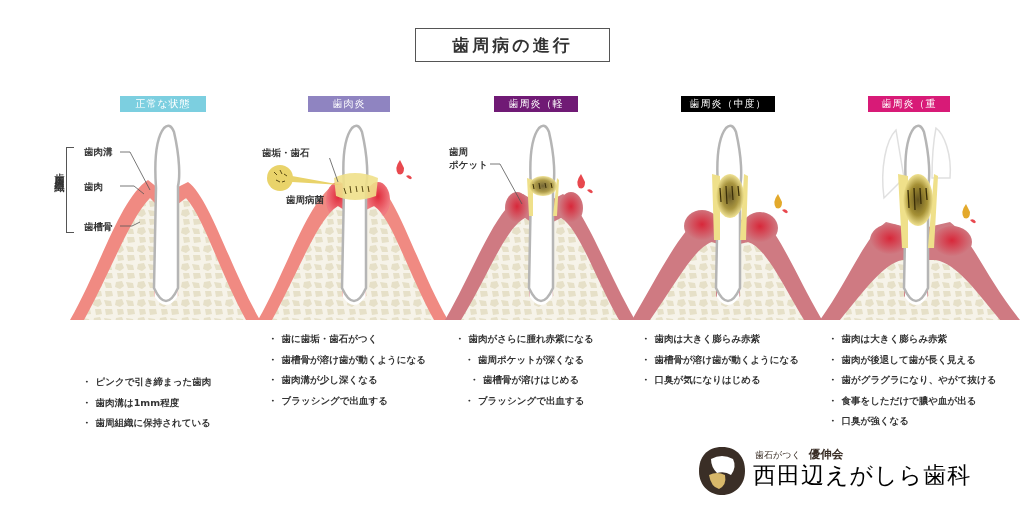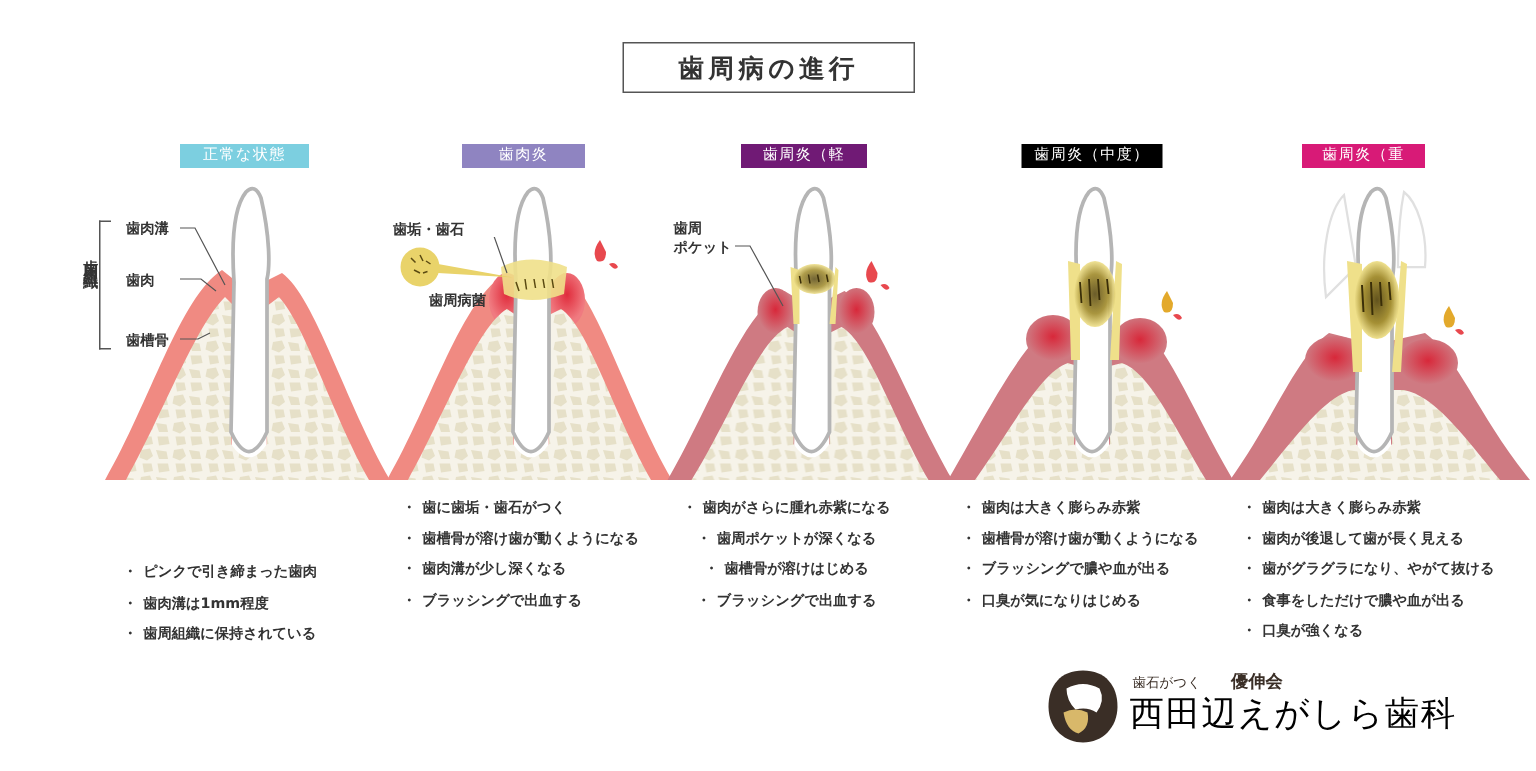--- a/index.html
+++ b/index.html
@@ -30,21 +30,21 @@
   }
   ul.bullets {
     position: absolute; top: 329px; list-style: none; margin: 0; padding: 0;
     font-size: 9.5px; font-weight: bold; color: #333;
   }
   ul.bullets li { height: 20.5px; line-height: 20.5px; white-space: nowrap; }
   ul.bullets li::before { content: "・"; margin-right: 4px; }
   .logo { position: absolute; left: 697px; top: 443px; width: 300px; height: 60px; }
   .logo-mark { position: absolute; left: 0; top: 2px; }
   .logo-sub { position: absolute; left: 58px; top: 4px; font-size: 9px; color: #3a2e26; white-space: nowrap; }
-  .logo-sub b { font-size: 11.5px; margin-left: 20px; }
+  .logo-sub b { font-size: 11.5px; margin-left: 8px; }
   .logo-main { position: absolute; left: 56px; top: 17px; font-size: 23px; color: #000000; letter-spacing: 1px; white-space: nowrap; }
 </style>
 </head>
 <body>
 
 <div class="title-box">歯周病の進行</div>
 
 <div class="stage-label" style="left:120px;width:86px;background:#7ccfe0;">正常な状態</div>
 <div class="stage-label" style="left:308px;width:82px;background:#8f84c1;">歯肉炎</div>
 <div class="stage-label" style="left:494px;width:84px;background:#701a75;">歯周炎（軽度）</div>
@@ -171,21 +171,20 @@
 </ul>
 <ul class="bullets" style="left:455px;text-align:center;">
   <li>歯肉がさらに腫れ赤紫になる</li>
   <li>歯周ポケットが深くなる</li>
   <li>歯槽骨が溶けはじめる</li>
   <li>ブラッシングで出血する</li>
 </ul>
 <ul class="bullets" style="left:641px;">
   <li>歯肉は大きく膨らみ赤紫</li>
   <li>歯槽骨が溶け歯が動くようになる</li>
-  <li>ブラッシングで膿や血が出る</li>
   <li>口臭が気になりはじめる</li>
 </ul>
 <ul class="bullets" style="left:828px;">
   <li>歯肉は大きく膨らみ赤紫</li>
   <li>歯肉が後退して歯が長く見える</li>
   <li>歯がグラグラになり、やがて抜ける</li>
   <li>食事をしただけで膿や血が出る</li>
   <li>口臭が強くなる</li>
 </ul>
 

